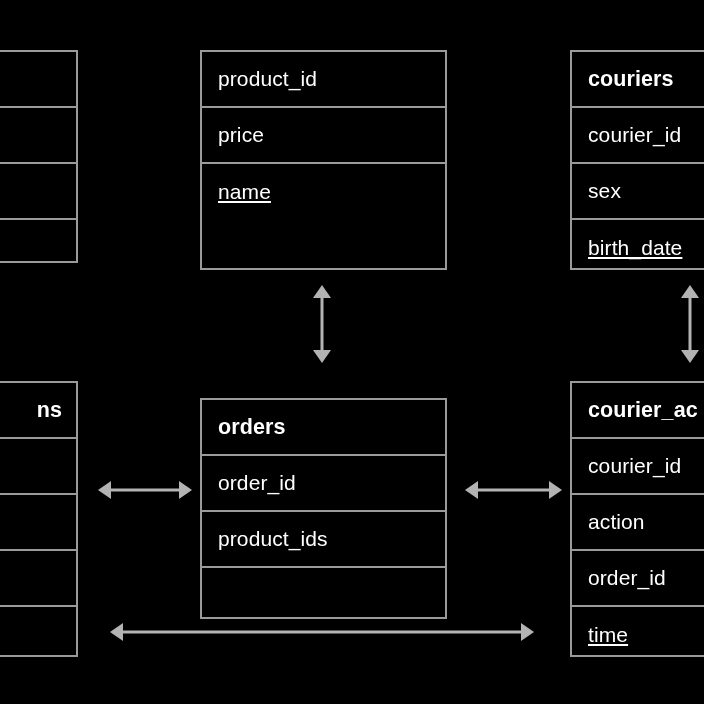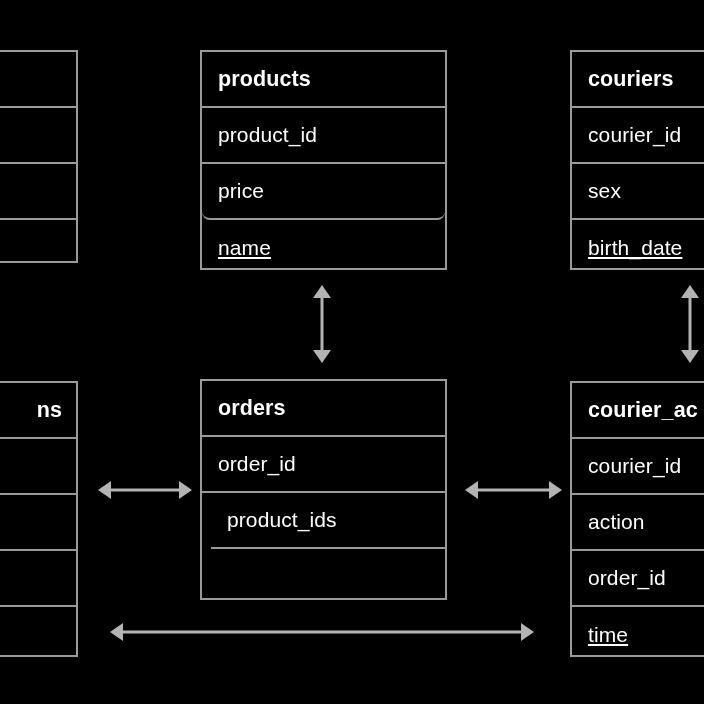--- a/index.html
+++ b/index.html
@@ -55,42 +55,41 @@
 <body>
 
 <div id="canvas">
     <div class="entity" style="left: -90px; top: 50px; width: 168px; height: 213px; border-color: rgb(154, 154, 154);">
       <div class="row header" style="border-bottom-color: rgb(154, 154, 154); padding-left: 0px; justify-content: flex-end; padding-right: 14px;"></div>
       <div class="row" style="border-bottom-color: rgb(154, 154, 154);"></div>
       <div class="row" style="border-bottom-color: rgb(154, 154, 154);"></div>
       <div class="row last" style="border-bottom-color: rgb(154, 154, 154);"></div>
     </div>
     <div class="entity" style="left: 200px; top: 50px; width: 247px; height: 220px; border-color: rgb(154, 154, 154);">
-      <div class="row header" style="border-bottom-color: rgb(154, 154, 154);">products</div>
       <div class="row" style="border-bottom-color: rgb(154, 154, 154);">product_id</div>
-      <div class="row" style="border-bottom-color: rgb(154, 154, 154); border-radius: 8px;">price</div>
+      <div class="row" style="border-bottom-color: rgb(154, 154, 154);">price</div>
       <div class="row last" style="border-bottom-color: rgb(154, 154, 154);">name</div>
     </div>
     <div class="entity" style="left: 570px; top: 50px; width: 247px; height: 220px; border-color: rgb(154, 154, 154);">
       <div class="row header" style="border-bottom-color: rgb(154, 154, 154);">couriers</div>
       <div class="row" style="border-bottom-color: rgb(154, 154, 154);">courier_id</div>
       <div class="row" style="border-bottom-color: rgb(154, 154, 154);">sex</div>
       <div class="row last" style="border-bottom-color: rgb(154, 154, 154);">birth_date</div>
     </div>
     <div class="entity" style="left: -170px; top: 381px; width: 248px; height: 276px; border-color: rgb(154, 154, 154);">
       <div class="row header" style="border-bottom-color: rgb(154, 154, 154); padding-left: 0px; justify-content: flex-end; padding-right: 14px;">ns</div>
       <div class="row" style="border-bottom-color: rgb(154, 154, 154);"></div>
       <div class="row" style="border-bottom-color: rgb(154, 154, 154);"></div>
       <div class="row" style="border-bottom-color: rgb(154, 154, 154);"></div>
       <div class="row last" style="border-bottom-color: rgb(154, 154, 154);"></div>
     </div>
-    <div class="entity" style="left: 200px; top: 379px; width: 247px; height: 221px; border-color: rgb(154, 154, 154);">
+    <div class="entity" style="left: 200px; top: 398px; width: 247px; height: 221px; border-color: rgb(154, 154, 154);">
       <div class="row header" style="border-bottom-color: rgb(154, 154, 154);">orders</div>
       <div class="row" style="border-bottom-color: rgb(154, 154, 154);">order_id</div>
-      <div class="row" style="border-bottom-color: rgb(154, 154, 154); margin-left: 9px;">product_ids</div>
+      <div class="row" style="border-bottom-color: rgb(154, 154, 154);">product_ids</div>
     </div>
     <div class="entity" style="left: 570px; top: 381px; width: 247px; height: 276px; border-color: rgb(154, 154, 154);">
       <div class="row header" style="border-bottom-color: rgb(154, 154, 154);">courier_ac</div>
       <div class="row" style="border-bottom-color: rgb(154, 154, 154);">courier_id</div>
       <div class="row" style="border-bottom-color: rgb(154, 154, 154);">action</div>
       <div class="row" style="border-bottom-color: rgb(154, 154, 154);">order_id</div>
       <div class="row last" style="border-bottom-color: rgb(154, 154, 154);">time</div>
     </div>
     <div class="arrow" style="left: 309px; top: 285px; width: 26px; height: 78px;">
       <svg width="26" height="78" viewBox="0 0 26 78">

